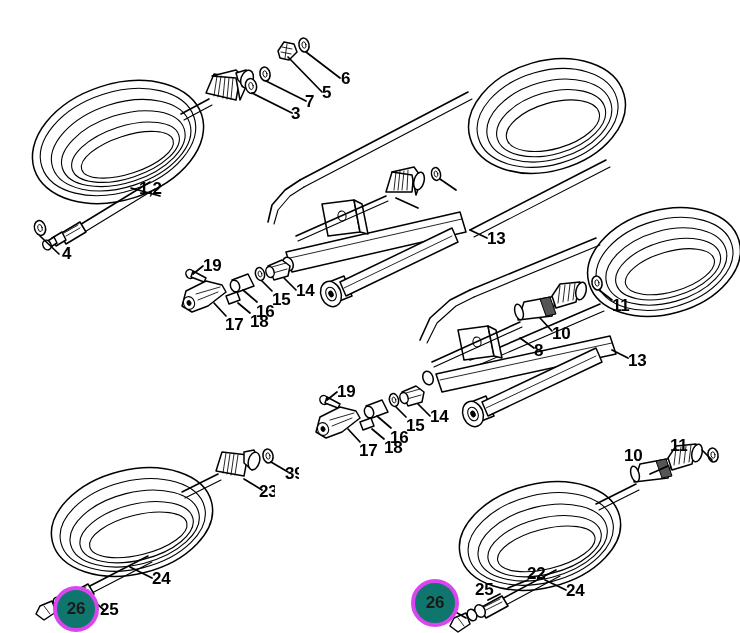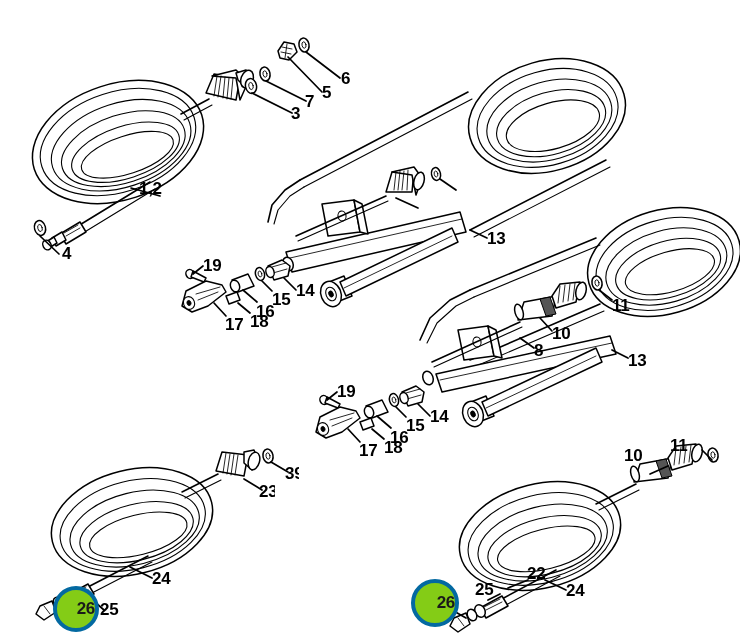--- a/index.html
+++ b/index.html
@@ -42,26 +42,26 @@
     color: #000000;
     line-height: 1;
     white-space: nowrap;
     letter-spacing: -0.3px;
   }
   .lbl.clipped { overflow: hidden; }
 
   .hl-circle {
     position: absolute;
     border-radius: 50%;
-    background: #84cc16;
-    border: 4px solid #0369a1;
+    background: #0f766e;
+    border: 4px solid #d946ef;
     box-sizing: border-box;
     display: flex;
     align-items: center;
-    justify-content: flex-end;
+    justify-content: center;
   }
   .hl-circle .hl-txt {
     font-family: "Liberation Sans", sans-serif;
     font-weight: bold;
     font-size: 17px;
     color: #1a1a1a;
     letter-spacing: -0.3px;
   }
 </style>
 </head>

